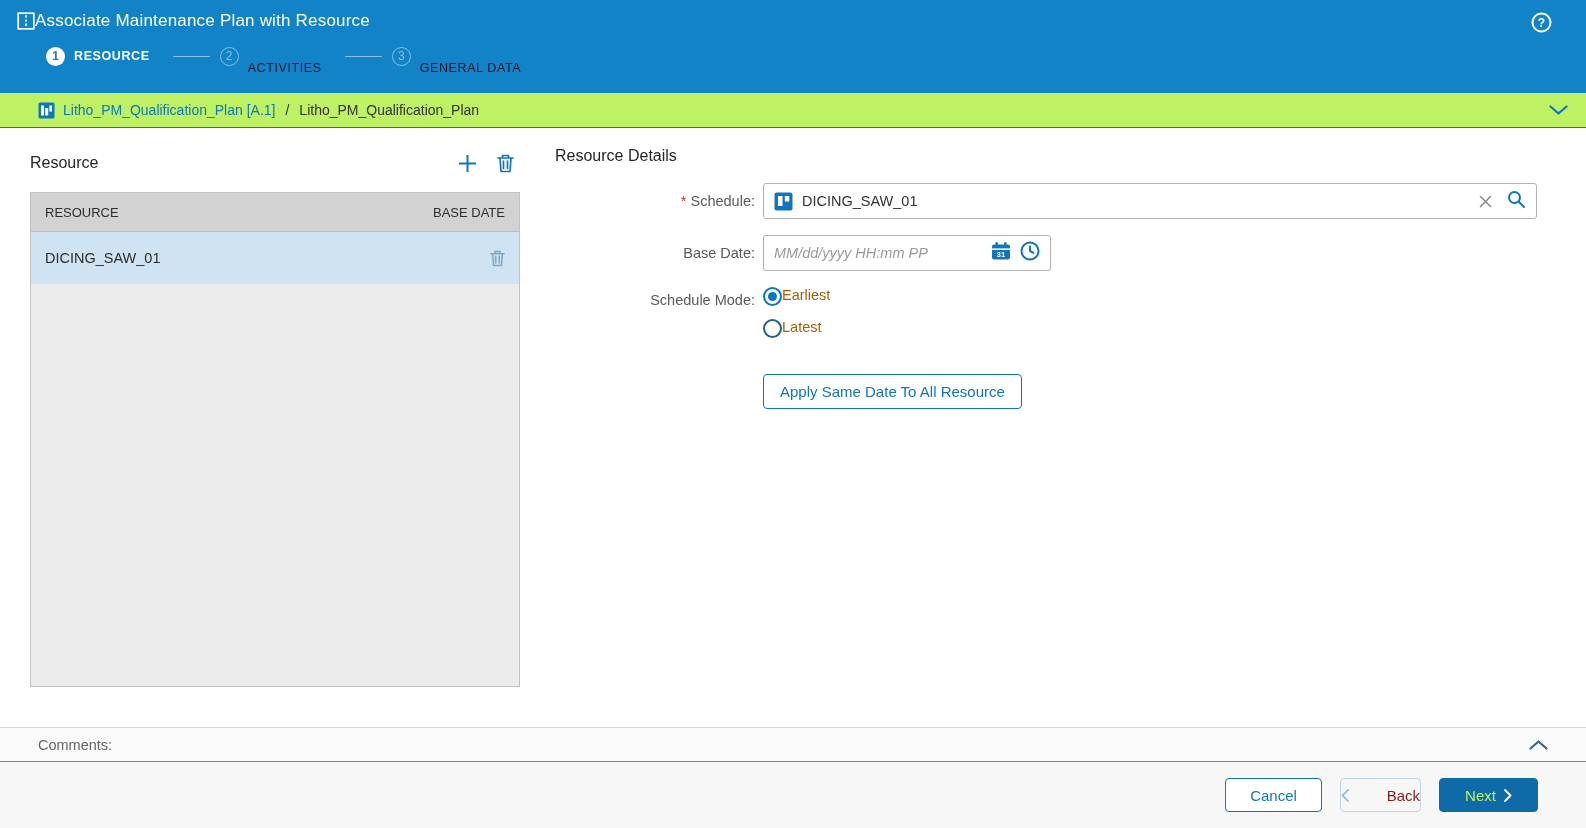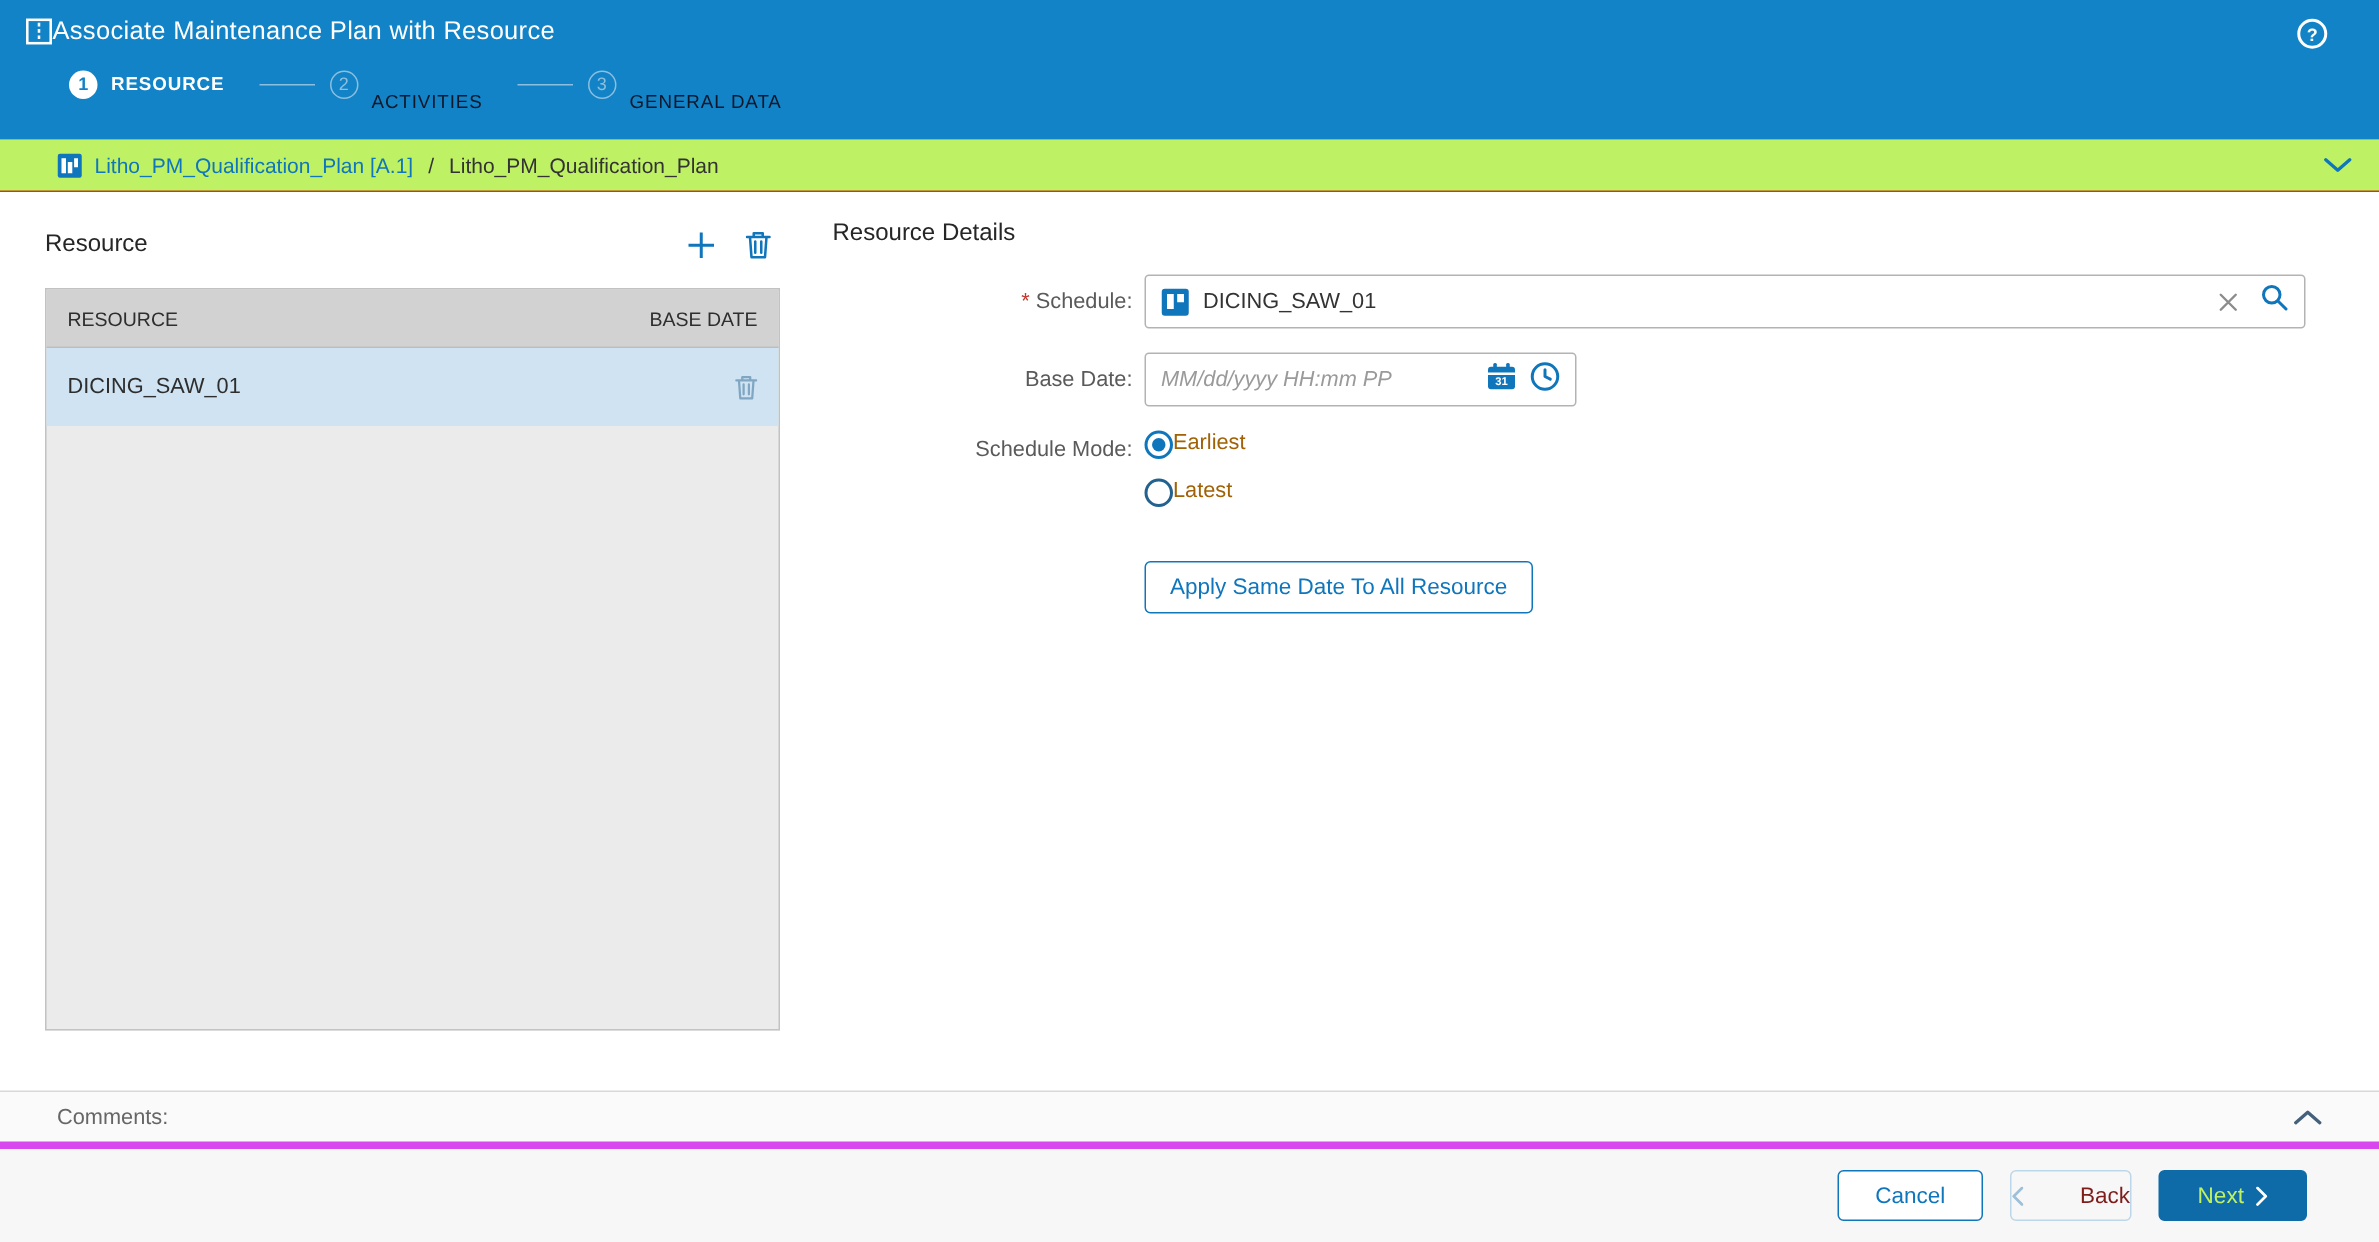--- a/index.html
+++ b/index.html
@@ -73,21 +73,21 @@
 
   .apply-row { margin-top:36px; margin-left:208px; }
   .btn-outline { height:35px; padding:0 16px; background:#fff; border:1px solid #1076bc; border-radius:4px; color:#1076bc; font-size:15px; cursor:pointer; font-family:"Liberation Sans", sans-serif; }
 
   
   .comments-bar { position:absolute; left:0; right:0; top:727px; height:34px; background:#fafafa; border-top:1px solid #d9d9d9; display:flex; align-items:center; padding:0 38px; }
   .comments-label { color:#666; font-size:14.5px; }
   .comments-chevron { margin-left:auto; cursor:pointer; line-height:0; }
 
   
-  .footer { position:absolute; left:0; right:0; top:761px; height:67px; background:#f7f7f7; border-top:5px solid #d946ef; display:flex; align-items:center; justify-content:flex-end; gap:18px; padding-right:48px; }
+  .footer { position:absolute; left:0; right:0; top:761px; height:67px; background:#f7f7f7; border-top:1px solid #d946ef; display:flex; align-items:center; justify-content:flex-end; gap:18px; padding-right:48px; }
   .btn { height:34px; border-radius:4px; font-size:15px; cursor:pointer; display:inline-flex; align-items:center; justify-content:center; gap:8px; font-family:"Liberation Sans", sans-serif; }
   .btn-cancel { width:97px; background:#fff; border:1px solid #1076bc; color:#1076bc; }
   .btn-back { width:81px; background:transparent; border:1px solid #bcd7ea; color:#7f1d1d; cursor:default;justify-content:space-between; }
   .btn-next { width:99px; background:#0e6ba8; border:1px solid #0e6ba8; color:#bef264; }
 </style>
 </head>
 <body>
 
 <div class="app-header">
   <div class="title-row">

